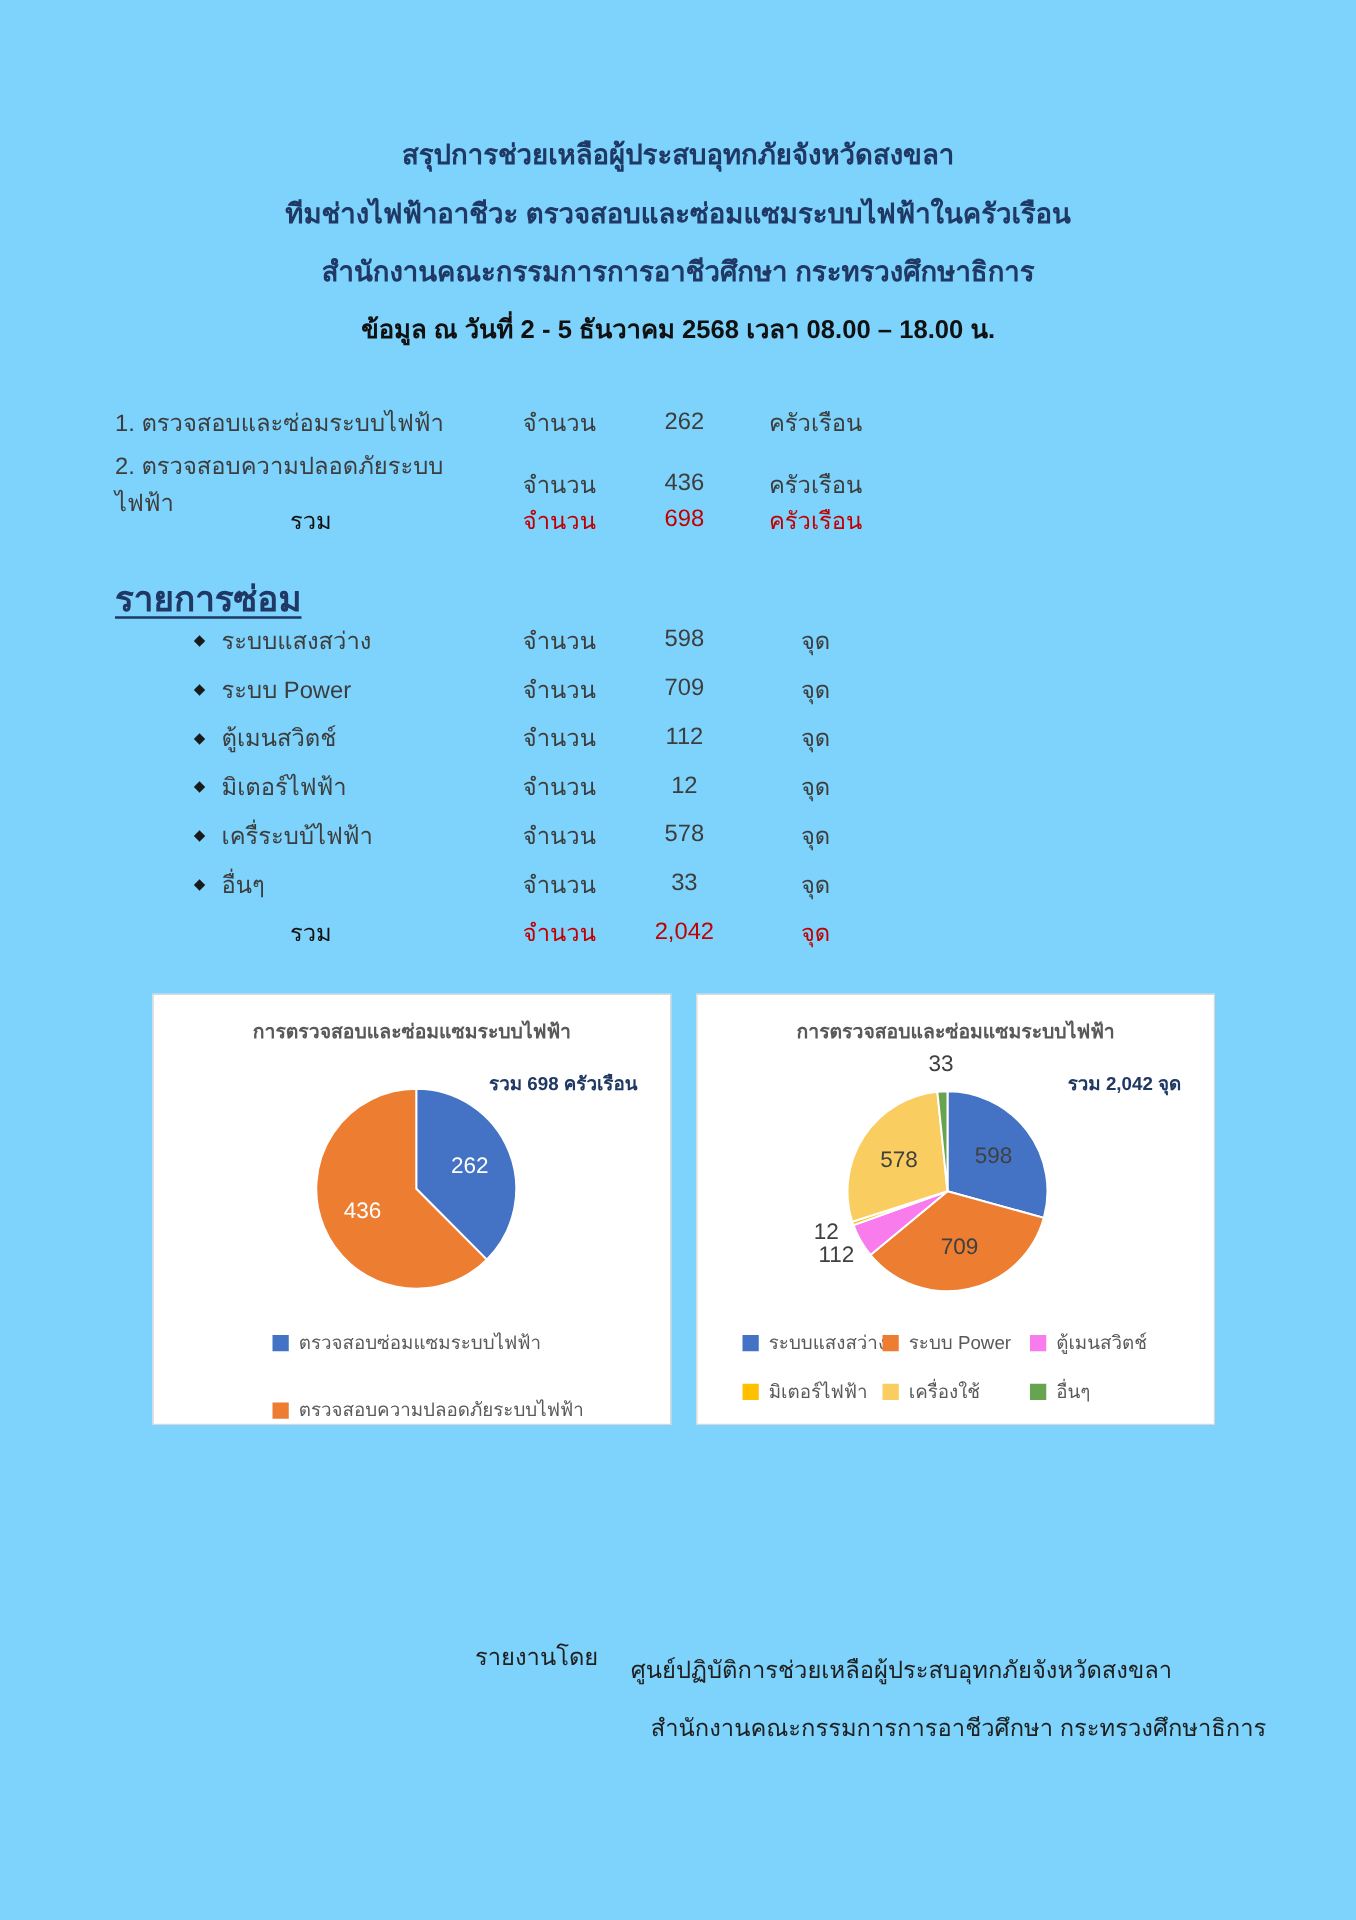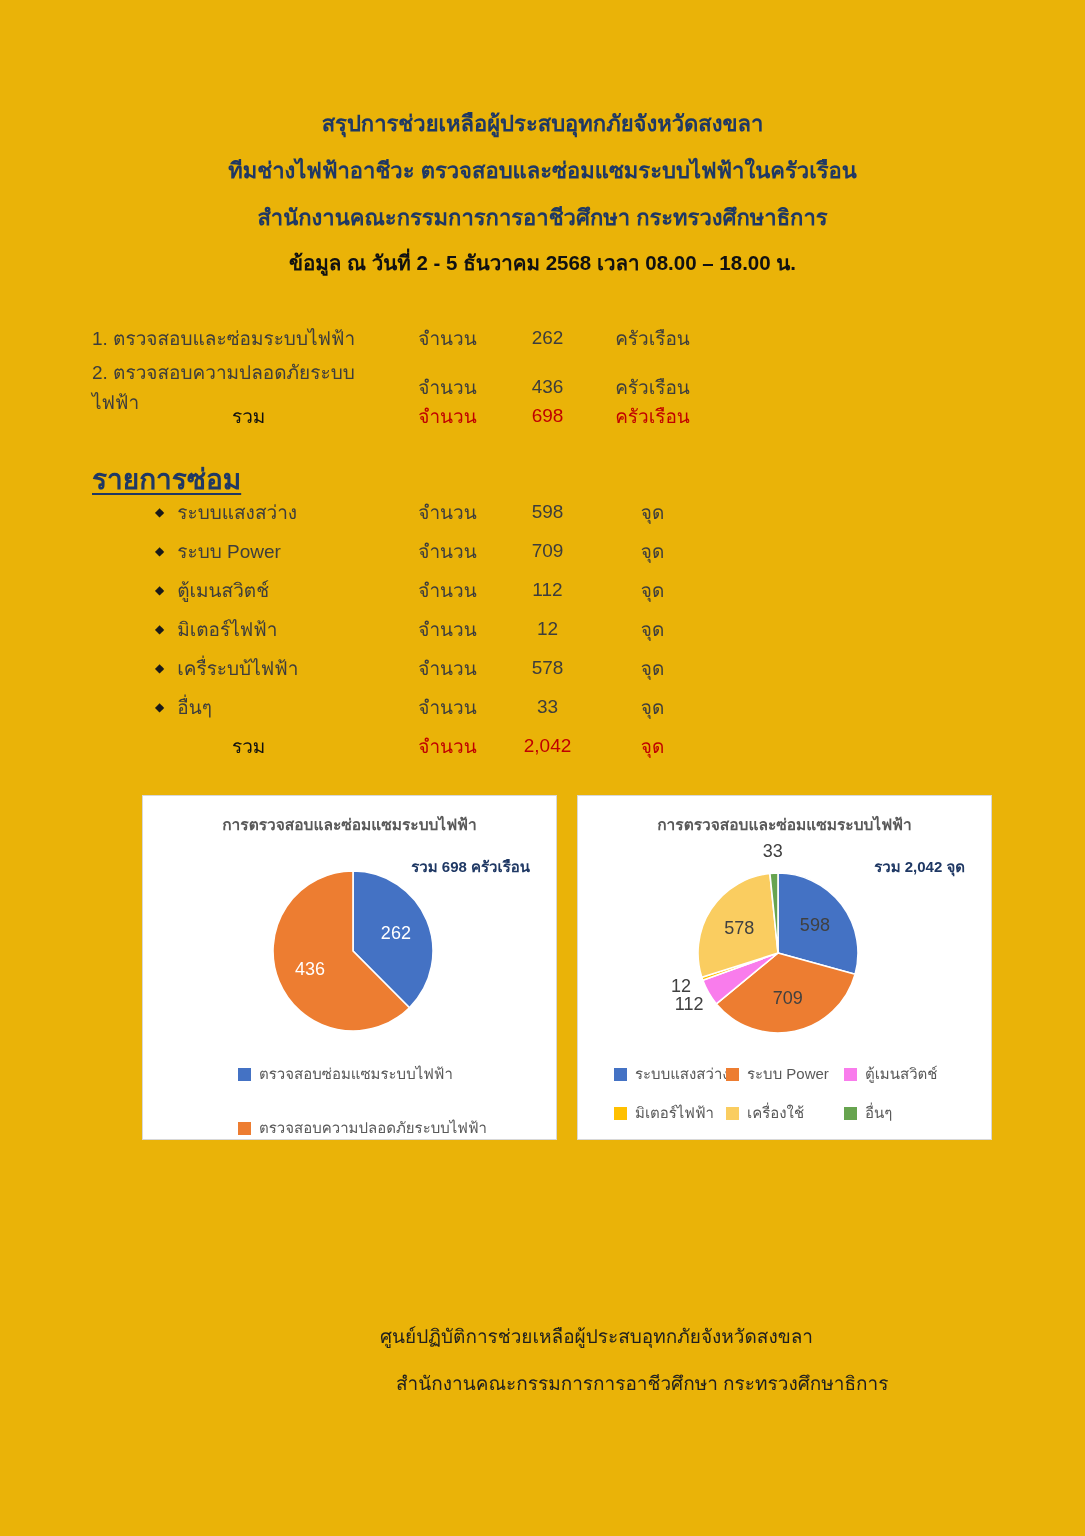--- a/index.html
+++ b/index.html
@@ -1,20 +1,20 @@
 <!DOCTYPE html>
 <html lang="th"><head>
 <meta charset="utf-8">
 <style>
   * { margin:0; padding:0; box-sizing:border-box; }
   html,body { background:#ffffff; }
   body { font-family:"Liberation Sans","DejaVu Sans",sans-serif; }
   .page {
     position:relative; width:1085px; height:1536px; margin:0 auto;
-    background:#eab308; overflow:hidden;
+    background:#7dd3fc; overflow:hidden;
   }
   
   .title-block {
     position:absolute; top:100px; left:0; width:100%;
     text-align:center; color:#1F3864; font-weight:700; font-size:22px;
   }
   .title-block .tline { line-height:47px; }
   .date-line {
     position:absolute; top:246px; left:0; width:100%;
     text-align:center; color:#111111; font-weight:700; font-size:20.5px;
@@ -37,21 +37,21 @@
   .red { color:#C00000; }
   .section-heading {
     position:absolute; top:457px; left:92px;
     color:#1F3864; font-weight:700; font-size:28px;
     text-decoration:underline; text-underline-offset:4px;
   }
   
   .charts-area { position:absolute; top:795px; left:122px; width:850px; height:345px; }
   .chart-panel {
     position:absolute; top:0; width:415px; height:345px;
-    background:#ffffff; border:1px solid #D8D8D8;margin-left:20px;
+    background:#ffffff; border:1px solid #D8D8D8;
   }
   #chart-panel-0 { left:0; }
   #chart-panel-1 { left:435px; }
   .chart-title {
     position:absolute; top:16px; left:0; width:100%;
     text-align:center; color:#595959; font-weight:600; font-size:15.5px;
   }
   .chart-annotation {
     position:absolute; top:59px; right:26px;
     color:#1F3864; font-weight:700; font-size:15px; white-space:nowrap;
@@ -235,19 +235,20 @@
           </div>
           <div class="legend-item">
             <span class="legend-swatch" style="background: rgb(103, 164, 79);"></span>
             <span class="legend-label">อื่นๆ</span>
           </div>
         </div>
       </div>
   </div>
 
   <div class="footer">
+    <div class="footer-label">รายงานโดย</div>
     <div class="footer-lines">
       <div class="fline">ศูนย์ปฏิบัติการช่วยเหลือผู้ประสบอุทกภัยจังหวัดสงขลา</div>
       <div class="fline">สำนักงานคณะกรรมการการอาชีวศึกษา กระทรวงศึกษาธิการ</div>
     </div>
   </div>
 
 </div>
 
 </body></html>

